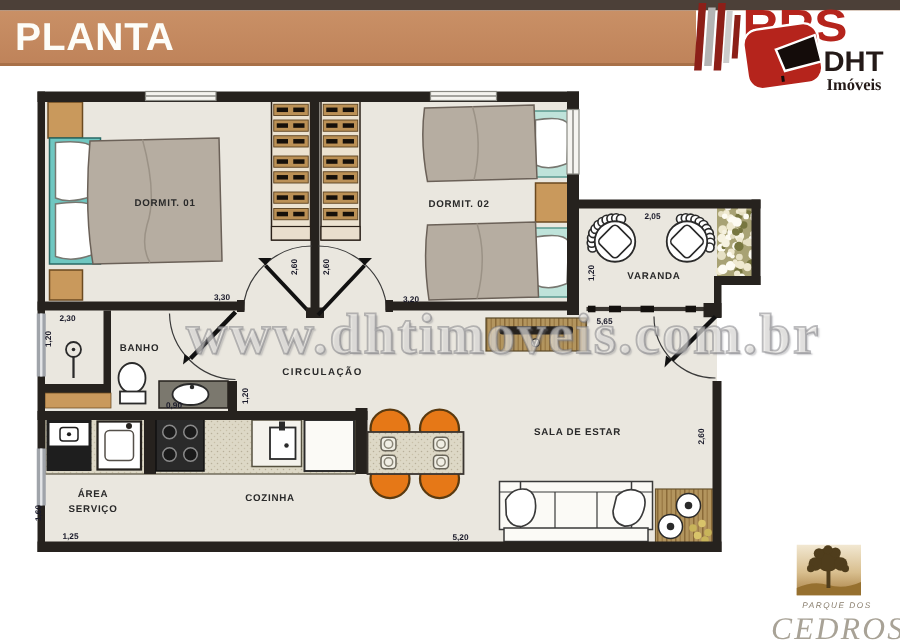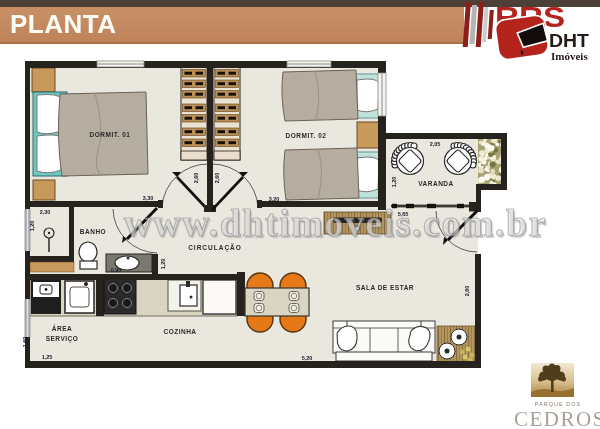--- a/index.html
+++ b/index.html
@@ -500,21 +500,21 @@
   <text x="47" y="359" font-size="5.5" font-weight="bold" fill="#1a1a2a" text-anchor="middle">1,25</text>
 
   <text x="116" y="272" font-size="5.5" font-weight="bold" fill="#1a1a2a" text-anchor="middle">0,90</text>
 
   <text x="307" y="360" font-size="5.5" font-weight="bold" fill="#1a1a2a" text-anchor="middle">5,20</text>
 </svg>
 
 <div class="abs" style="left:124px;top:201px;font-family:'Liberation Serif',serif;font-size:38px;font-weight:bold;color:rgba(235,234,230,0.6);-webkit-text-stroke:1.2px rgba(110,110,118,0.45);text-shadow:1.5px 1.5px 1px rgba(120,120,125,0.35);letter-spacing:1.5px;white-space:nowrap;">www.dhtimoveis.com.br</div>
 
 
-<div class="abs" style="left:516px;top:360px;width:84px;height:69px;">
+<div class="abs" style="left:516px;top:360px;width:84px;height:69px;font-style:italic;">
 
   <svg class="abs" style="left:15px;top:3px;" width="43" height="34" viewBox="0 0 43 34">
     <defs>
       <linearGradient id="ced" x1="0" y1="0" x2="0" y2="1">
         <stop offset="0" stop-color="#f2e8d2"></stop>
         <stop offset="0.55" stop-color="#d8be8e"></stop>
         <stop offset="1" stop-color="#a87f42"></stop>
       </linearGradient>
     </defs>
     <rect x="0" y="0" width="43" height="34" fill="url(#ced)"></rect>

